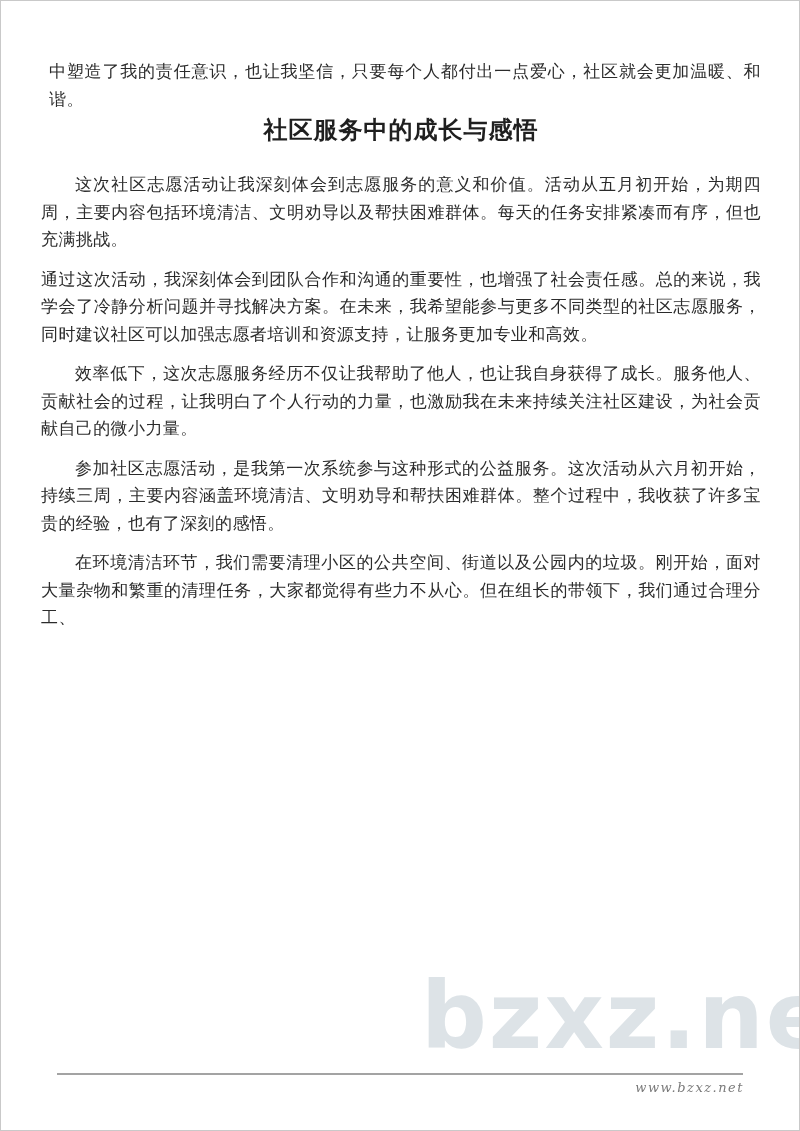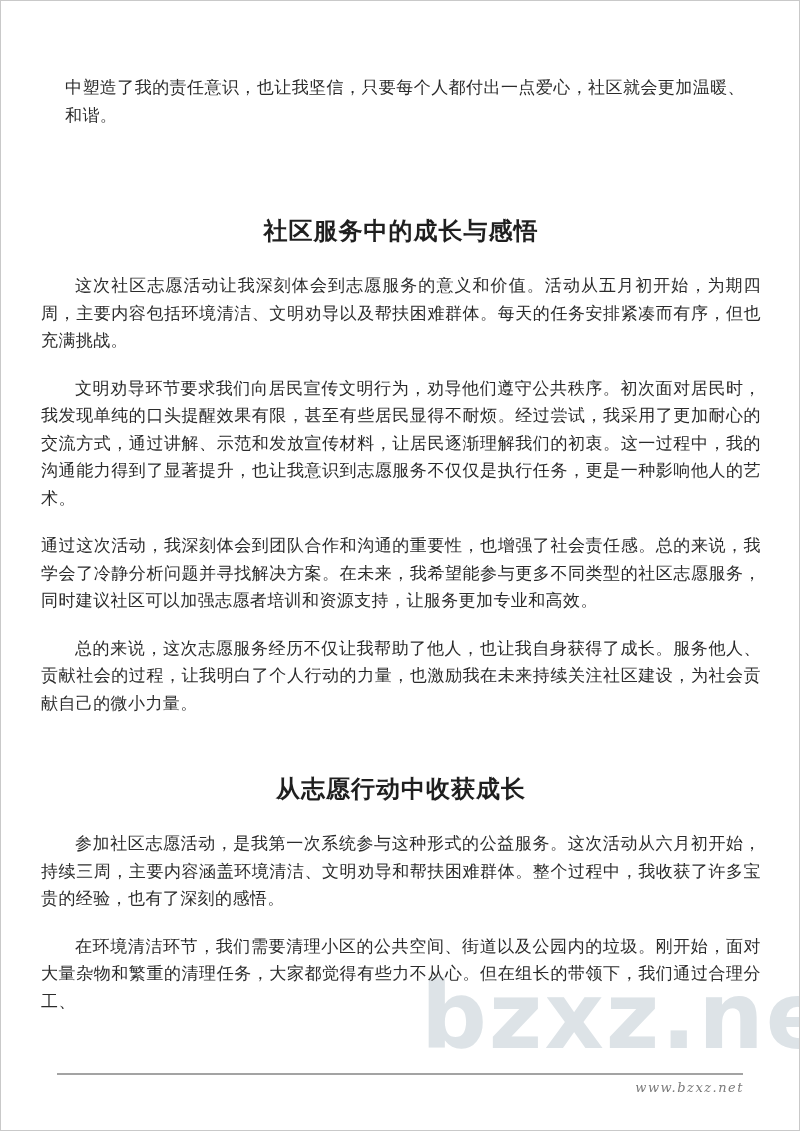--- a/index.html
+++ b/index.html
@@ -34,40 +34,40 @@
     position: relative;
     z-index: 1;
     padding: 57px 38px 0 40px;
     color: #2b2b2b;
     font-size: 17px;
     line-height: 27.5px;
     text-align: justify;
   }
   .para {
     text-indent: 2em;
-    margin: 20px 0;
+    margin: 12px 0;
     letter-spacing: 0.4px;
   }
   .para.flush { text-indent: 0; }
   .para.cont {
     text-indent: 0;
     padding-left: 8px;
-    margin: 16px;
+    margin: 0;
   }
   .essay-title {
     font-family: "Liberation Sans", "DejaVu Sans", sans-serif;
     font-weight: 700;
     font-size: 24px;
     line-height: 34px;
     color: #1f1f1f;
     text-align: center;
     letter-spacing: 1px;
     text-indent: 0;
   }
-  .essay-title.first { margin-top: 85px; margin-bottom: 24px; }
+  .essay-title.first { margin-bottom: 24px; }
   .essay-title.second { margin-top: 55px; margin-bottom: 24px; }
   .footer-rule {
     position: absolute;
     left: 56px;
     top: 1072px;
     width: 686px;
     height: 2px;
     background: #a3a3a3;
     z-index: 2;
   }
@@ -90,25 +90,23 @@
 
   <div class="watermark">bzxz.net</div>
 
   <div class="content">
 
     <p class="para cont">中塑造了我的责任意识，也让我坚信，只要每个人都付出一点爱心，社区就会更加温暖、和谐。</p>
 
     <h1 class="essay-title first">社区服务中的成长与感悟</h1>
 
     <p class="para">这次社区志愿活动让我深刻体会到志愿服务的意义和价值。活动从五月初开始，为期四周，主要内容包括环境清洁、文明劝导以及帮扶困难群体。每天的任务安排紧凑而有序，但也充满挑战。</p>
-    <p class="para">文明劝导环节要求我们向居民宣传文明行为，劝导他们遵守公共秩序。初次面对居民时，我发现单纯的口头提醒效果有限，甚至有些居民显得不耐烦。经过尝试，我采用了更加耐心的交流方式，通过讲解、示范和发放宣传材料，让居民逐渐理解我们的初衷。这一过程中，我的沟通能力得到了显著提升，也让我意识到志愿服务不仅仅是执行任务，更是一种影响他人的艺术。</p>
     <p class="para flush">通过这次活动，我深刻体会到团队合作和沟通的重要性，也增强了社会责任感。总的来说，我学会了冷静分析问题并寻找解决方案。在未来，我希望能参与更多不同类型的社区志愿服务，同时建议社区可以加强志愿者培训和资源支持，让服务更加专业和高效。</p>
-    <p class="para">总的来说，这次志愿服务经历不仅让我帮助了他人，也让我自身获得了成长。服务他人、贡献社会的过程，让我明白了个人行动的力量，也激励我在未来持续关注社区建设，为社会贡献自己的微小力量。</p>
+    <p class="para">效率低下，这次志愿服务经历不仅让我帮助了他人，也让我自身获得了成长。服务他人、贡献社会的过程，让我明白了个人行动的力量，也激励我在未来持续关注社区建设，为社会贡献自己的微小力量。</p>
 
-    <h1 class="essay-title second">从志愿行动中收获成长</h1>
 
     <p class="para">参加社区志愿活动，是我第一次系统参与这种形式的公益服务。这次活动从六月初开始，持续三周，主要内容涵盖环境清洁、文明劝导和帮扶困难群体。整个过程中，我收获了许多宝贵的经验，也有了深刻的感悟。</p>
     <p class="para">在环境清洁环节，我们需要清理小区的公共空间、街道以及公园内的垃圾。刚开始，面对大量杂物和繁重的清理任务，大家都觉得有些力不从心。但在组长的带领下，我们通过合理分工、</p>
 
   </div>
 
   <div class="footer-rule"></div>
   <div class="footer-url">www.bzxz.net</div>
 
 </div>

